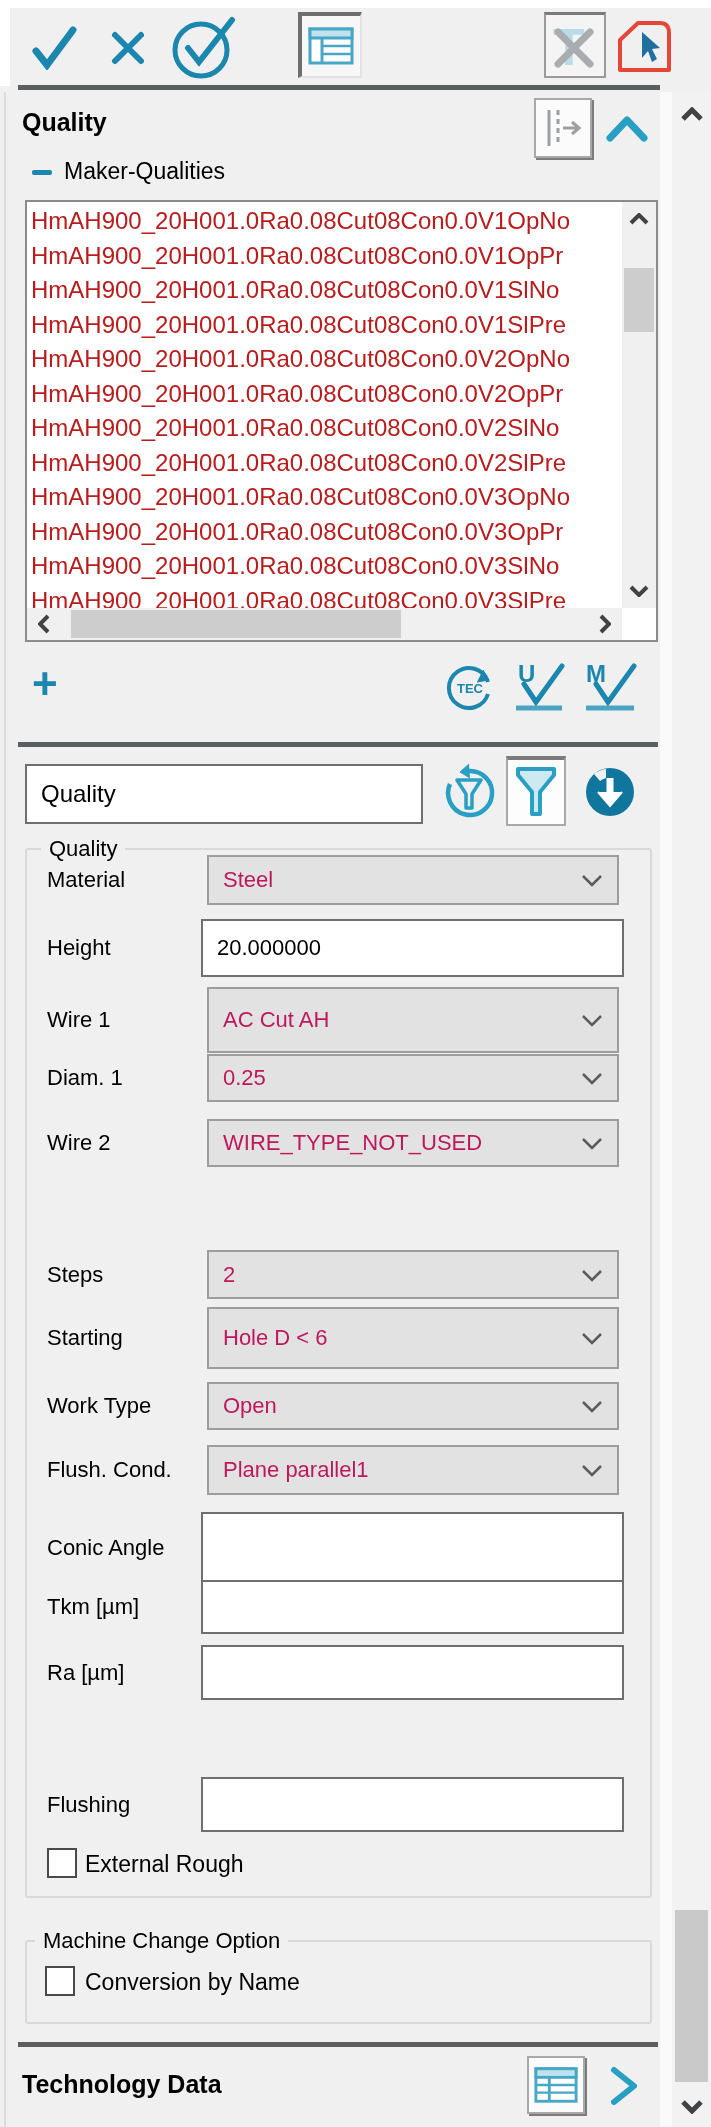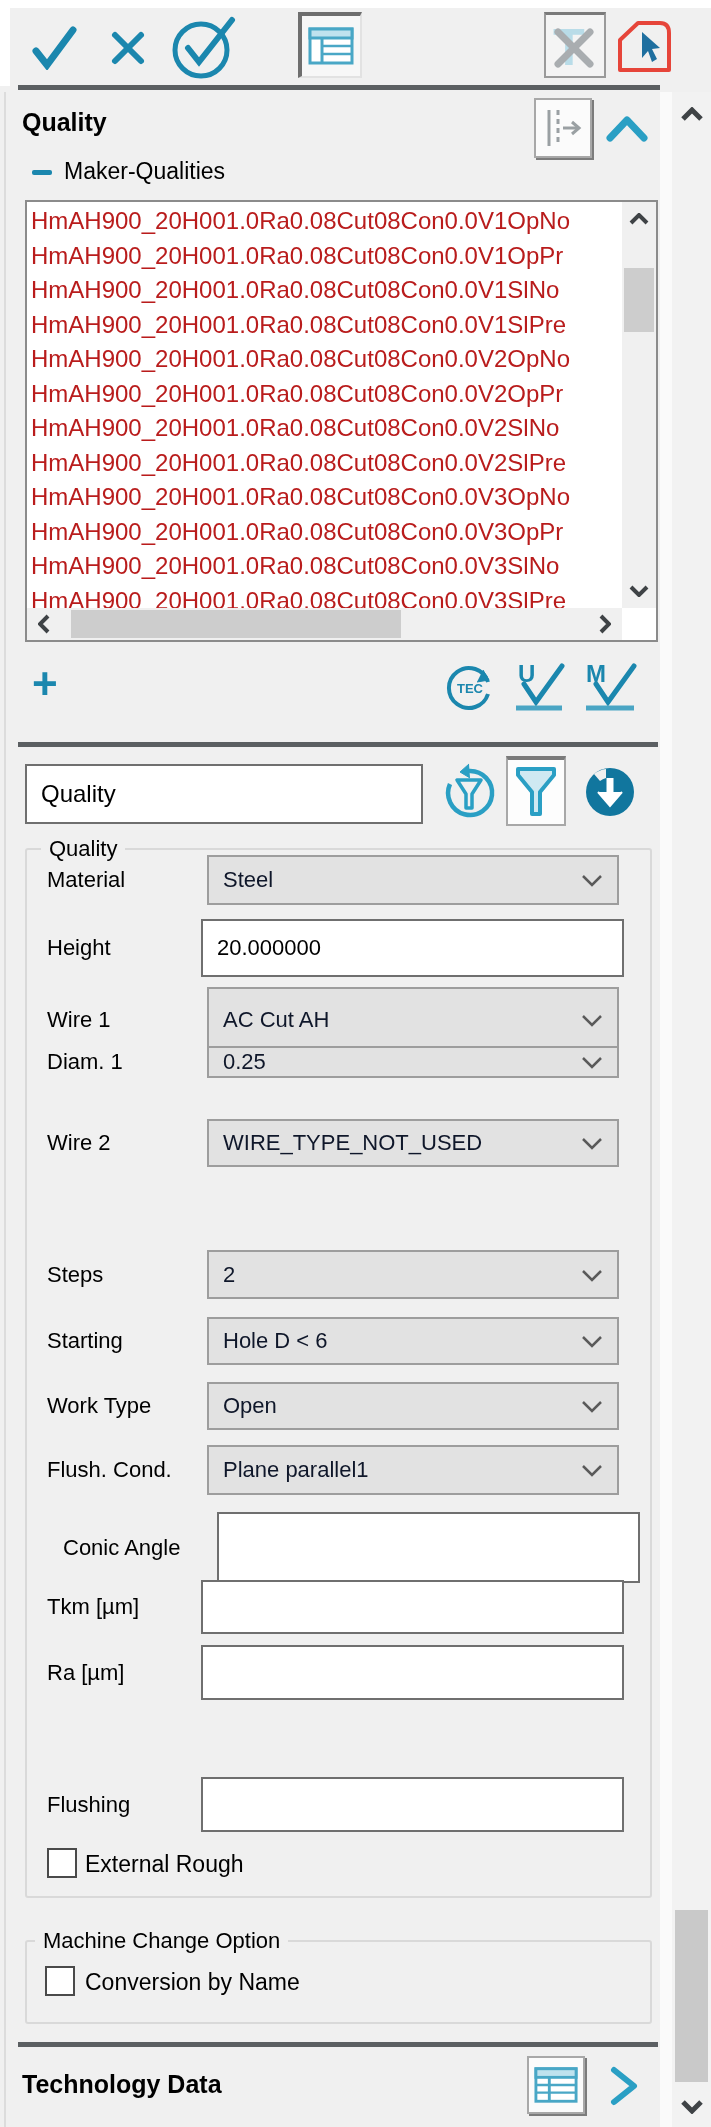--- a/index.html
+++ b/index.html
@@ -50,21 +50,21 @@
 
   
   .txt-input {
     background:#ffffff; border:2px solid #6f6f6f;
     display:flex; align-items:center; padding:0 14px;
     font-size:22px; color:#000;
   }
   .select {
     background:#e2e2e2; border:2px solid #9d9d9d;
     display:flex; align-items:center; padding:0 14px;
-    font-size:22px; color:#0f172a;
+    font-size:22px; color:#be185d;
   }
   .select .chev { position:absolute; right:14px; }
 
   .groupbox { border:2px solid #d9d9d9; border-radius:3px; }
   .group-label { position:absolute; background:#f0f0f0; padding:0 8px; font-size:22px; color:#000; }
 
   .f-label { position:absolute; left:20px; top:50%; transform:translateY(-50%); font-size:22px; color:#000; white-space:nowrap; }
   .f-row { position:absolute; left:0; width:627px; }
   .f-select { position:absolute; left:180px; right:35px; top:0; bottom:0; }
   .f-input  { position:absolute; left:174px; right:30px; top:0; bottom:0; }
@@ -262,21 +262,21 @@
   <div class="f-row" style="top:137px;height:66px;">
     <span class="f-label">Wire 1</span>
     <div class="f-select select">
       <span>AC Cut AH</span>
       <span class="chev"><svg width="22" height="13" viewBox="0 0 22 13">
             <polyline points="2,2 11,11 20,2" fill="none" stroke="#5a5a5a" stroke-width="2.5"></polyline>
           </svg></span>
     </div>
   </div>
 
-  <div class="f-row" style="top:196px;height:32px;">
+  <div class="f-row" style="top:204px;height:48px;">
     <span class="f-label">Diam. 1</span>
     <div class="f-select select">
       <span>0.25</span>
       <span class="chev"><svg width="22" height="13" viewBox="0 0 22 13">
             <polyline points="2,2 11,11 20,2" fill="none" stroke="#5a5a5a" stroke-width="2.5"></polyline>
           </svg></span>
     </div>
   </div>
 
   <div class="f-row" style="top:269px;height:48px;padding-left:28px;">
@@ -293,21 +293,21 @@
   <div class="f-row" style="top:400px;height:49px;">
     <span class="f-label">Steps</span>
     <div class="f-select select">
       <span>2</span>
       <span class="chev"><svg width="22" height="13" viewBox="0 0 22 13">
             <polyline points="2,2 11,11 20,2" fill="none" stroke="#5a5a5a" stroke-width="2.5"></polyline>
           </svg></span>
     </div>
   </div>
 
-  <div class="f-row" style="top:467px;height:48px;">
+  <div class="f-row" style="top:457px;height:62px;">
     <span class="f-label">Starting</span>
     <div class="f-select select">
       <span>Hole D &lt; 6</span>
       <span class="chev"><svg width="22" height="13" viewBox="0 0 22 13">
             <polyline points="2,2 11,11 20,2" fill="none" stroke="#5a5a5a" stroke-width="2.5"></polyline>
           </svg></span>
     </div>
   </div>
 
   <div class="f-row" style="top:532px;height:48px;">
@@ -323,21 +323,21 @@
   <div class="f-row" style="top:595px;height:50px;">
     <span class="f-label">Flush. Cond.</span>
     <div class="f-select select">
       <span>Plane parallel1</span>
       <span class="chev"><svg width="22" height="13" viewBox="0 0 22 13">
             <polyline points="2,2 11,11 20,2" fill="none" stroke="#5a5a5a" stroke-width="2.5"></polyline>
           </svg></span>
     </div>
   </div>
 
-  <div class="f-row" style="top:662px;height:71px;margin-left:16px;">
+  <div class="f-row" style="top:662px;height:71px;">
     <span class="f-label">Conic Angle</span>
     <div class="f-input txt-input">
       <span></span>
     </div>
   </div>
 
   <div class="f-row" style="top:730px;height:54px;">
     <span class="f-label">Tkm [µm]</span>
     <div class="f-input txt-input">
       <span></span>

